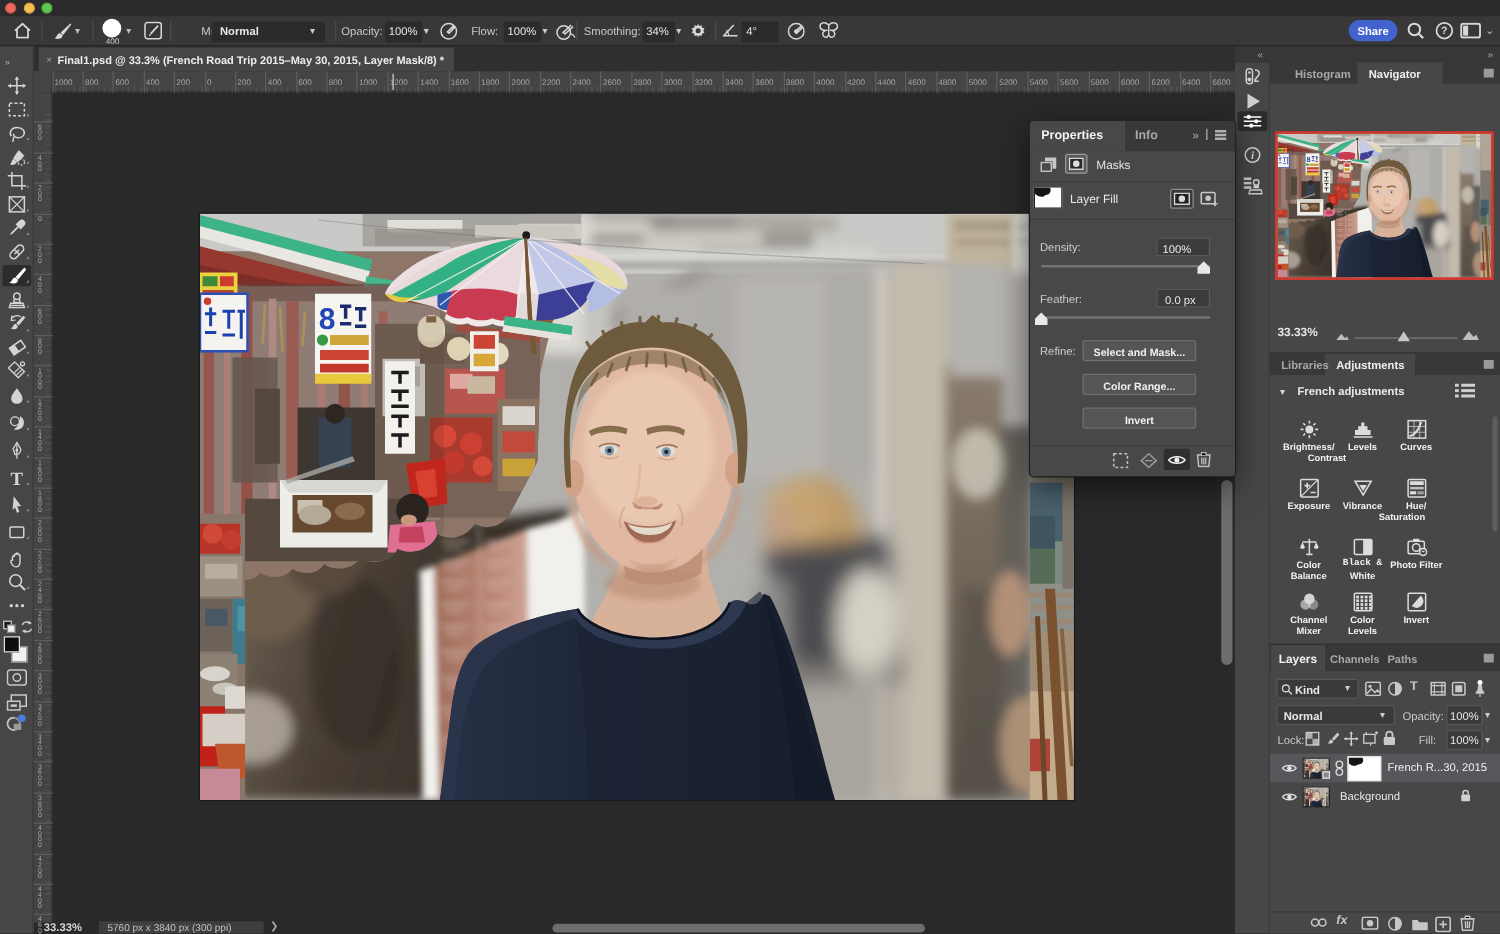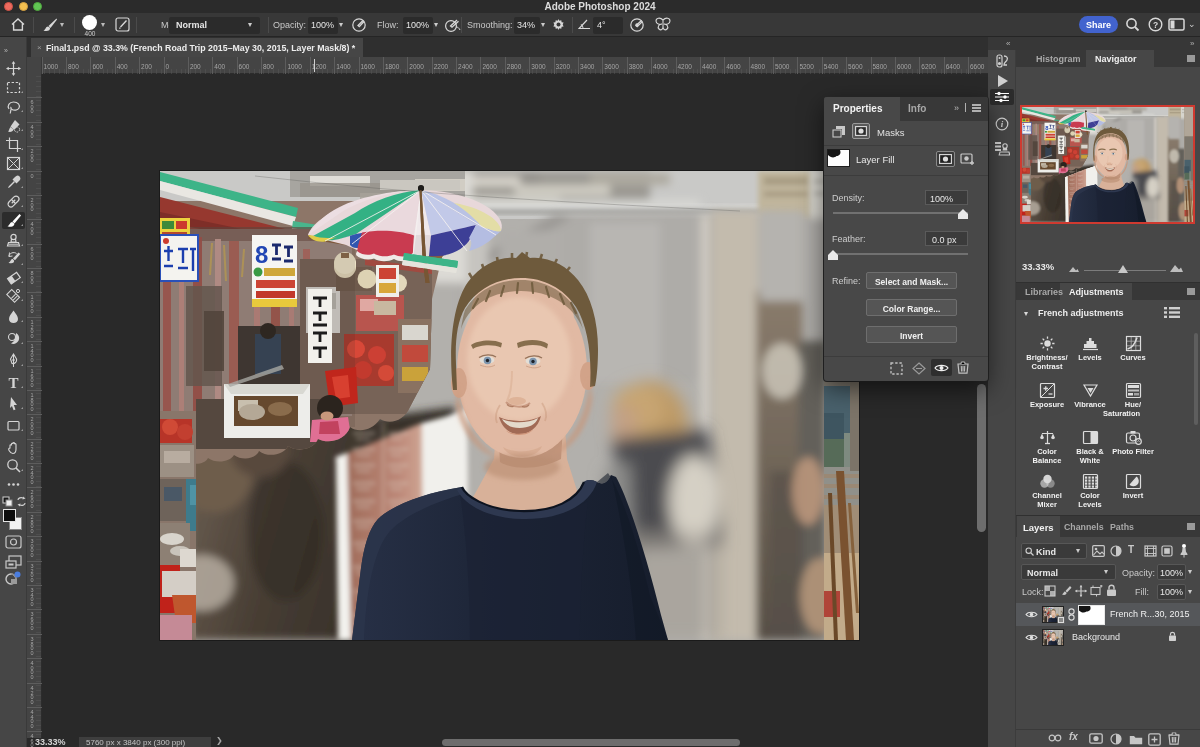--- a/index.html
+++ b/index.html
@@ -436,21 +436,20 @@
 </svg>
 
 <div class="abs" style="left:159px;top:169.5px;width:701px;height:471px;background:#1a1a1a;"></div>
 <svg class="abs" style="left:160px;top:170.5px;" width="699" height="469">
       <use href="#ph"></use>
     </svg>
 <div class="abs" style="left:0;top:0;width:1200px;height:13px;background:#2b2b2b;"></div>
 <div class="abs" style="left:4.0px;top:2px;width:9px;height:9px;border-radius:50%;background:#ed6a5e;border:1px solid #ce5347;"></div>
 <div class="abs" style="left:18.5px;top:2px;width:9px;height:9px;border-radius:50%;background:#f4bf4f;border:1px solid #d6a243;"></div>
 <div class="abs" style="left:33.0px;top:2px;width:9px;height:9px;border-radius:50%;background:#61c454;border:1px solid #51a83f;"></div>
-<div class="txt" style="left:0;top:1px;width:1200px;text-align:center;font-size:10px;font-weight:700;color:#dcdcdc;">Adobe Photoshop 2024</div>
 <div class="abs" style="left:0;top:13px;width:1200px;height:24px;background:#383838;border-bottom:1px solid #252525;"></div>
 <svg class="abs" style="left:11px;top:18px;" width="14" height="13" viewBox="0 0 14 13">
       <path d="M1 6.5 L7 1 L13 6.5 M2.6 5.6 V12 H11.4 V5.6" fill="none" stroke="#d8d8d8" stroke-width="1.4"></path>
     </svg>
 <div class="abs" style="left:33px;top:17px;width:1px;height:16px;background:#4b4b4b;"></div>
 <svg class="abs" style="left:42px;top:17px;" width="16" height="16" viewBox="0 0 16 16">
       <path d="M14.5 1.5 L6.5 9 L8.5 11 L15 2.5 Z" fill="#d8d8d8"></path>
       <path d="M6 9.5 C3.5 9.5 4 12.5 1.5 13.5 C5 15 8.6 13.6 8 10.8 Z" fill="#d8d8d8"></path>
     </svg>
 <div class="txt" style="left:60px;top:20px;font-size:8px;color:#bbb;">▾</div>
@@ -882,21 +881,21 @@
         <rect x="5" y="9.6" width="11" height="2.4"></rect>
       </g>
     </svg>
 <svg class="abs" style="left:1038.5px;top:335px;" width="17" height="17" viewBox="0 0 17 17">
       <circle cx="8.5" cy="8.5" r="3.2" fill="#dcdcdc"></circle>
       <g stroke="#dcdcdc" stroke-width="1.3">
         <path d="M8.5 1.5 L8.5 3.8 M8.5 13.2 L8.5 15.5 M1.5 8.5 L3.8 8.5 M13.2 8.5 L15.5 8.5 M3.6 3.6 L5.2 5.2 M13.4 3.6 L11.8 5.2 M3.6 13.4 L5.2 11.8 M13.4 13.4 L11.8 11.8"></path>
       </g>
     </svg>
 <div class="txt" style="left:1017px;top:353px;width:60px;text-align:center;font-size:7.5px;font-weight:700;color:#f2f2f2;">Brightness/</div>
-<div class="txt" style="left:1017px;top:362px;width:60px;text-align:center;font-size:7.5px;font-weight:700;color:#f2f2f2;">Contrast</div>
+<div class="txt" style="left:1017px;top:362px;width:60px;text-align:right;font-size:7.5px;font-weight:700;color:#f2f2f2;">Contrast</div>
 <svg class="abs" style="left:1081.5px;top:335px;" width="17" height="17" viewBox="0 0 17 17">
       <path d="M2 13 L2 9 L4.5 9 L4.5 6 L7 6 L7 3 L9.5 3 L9.5 6 L12 6 L12 9 L14.5 9 L14.5 13 Z" fill="#dcdcdc"></path>
       <path d="M1 14.5 L16 14.5" stroke="#dcdcdc" stroke-width="1.2"></path>
     </svg>
 <div class="txt" style="left:1060px;top:353px;width:60px;text-align:center;font-size:7.5px;font-weight:700;color:#f2f2f2;">Levels</div>
 <svg class="abs" style="left:1124.5px;top:335px;" width="17" height="17" viewBox="0 0 17 17">
       <rect x="1.5" y="1.5" width="14" height="14" fill="none" stroke="#dcdcdc" stroke-width="1.2"></rect>
       <path d="M1.5 6.2 L15.5 6.2 M1.5 10.8 L15.5 10.8 M6.2 1.5 L6.2 15.5 M10.8 1.5 L10.8 15.5" stroke="#dcdcdc" stroke-width="0.8" opacity="0.7"></path>
       <path d="M2.5 14 C7 13 10 9 12 2.5" fill="none" stroke="#dcdcdc" stroke-width="1.6"></path>
     </svg>
@@ -926,21 +925,21 @@
       <path d="M8.5 2 L8.5 14 M3 4.5 L14 4.5" stroke="#dcdcdc" stroke-width="1.2"></path>
       <path d="M3 4.5 L1 9 A2.3 2.3 0 0 0 5 9 Z M14 4.5 L12 9 A2.3 2.3 0 0 0 16 9 Z" fill="#dcdcdc"></path>
       <path d="M6 14.5 L11 14.5" stroke="#dcdcdc" stroke-width="1.3"></path>
     </svg>
 <div class="txt" style="left:1017px;top:447px;width:60px;text-align:center;font-size:7.5px;font-weight:700;color:#f2f2f2;">Color</div>
 <div class="txt" style="left:1017px;top:456px;width:60px;text-align:center;font-size:7.5px;font-weight:700;color:#f2f2f2;">Balance</div>
 <svg class="abs" style="left:1081.5px;top:429px;" width="17" height="17" viewBox="0 0 17 17">
       <rect x="1.5" y="2.5" width="14" height="12" rx="1" fill="none" stroke="#dcdcdc" stroke-width="1.2"></rect>
       <rect x="8.5" y="2.5" width="7" height="12" fill="#dcdcdc"></rect>
     </svg>
-<div class="txt" style="left:1060px;top:447px;width:60px;text-align:center;font-size:7.5px;font-weight:700;color:#f2f2f2;">Black &amp;</div>
+<div class="txt" style="left:1060px;top:447px;width:60px;text-align:center;font-size:7.5px;font-weight:700;color:#f2f2f2;font-family:Liberation Mono, monospace;">Black &amp;</div>
 <div class="txt" style="left:1060px;top:456px;width:60px;text-align:center;font-size:7.5px;font-weight:700;color:#f2f2f2;">White</div>
 <svg class="abs" style="left:1124.5px;top:429px;" width="17" height="17" viewBox="0 0 17 17">
       <rect x="1.5" y="4" width="13" height="10" rx="1.5" fill="none" stroke="#dcdcdc" stroke-width="1.2"></rect>
       <circle cx="8" cy="9" r="3" fill="none" stroke="#dcdcdc" stroke-width="1.2"></circle>
       <rect x="5.5" y="2" width="5" height="2.5" fill="#dcdcdc"></rect>
       <circle cx="13.5" cy="12.5" r="2.8" fill="#4a4a4a" stroke="#dcdcdc" stroke-width="1.2"></circle>
       <path d="M12.5 12.5 A1.2 1.2 0 0 1 14.5 12.5" fill="none" stroke="#dcdcdc" stroke-width="0.9"></path>
     </svg>
 <div class="txt" style="left:1103px;top:447px;width:60px;text-align:center;font-size:7.5px;font-weight:700;color:#f2f2f2;">Photo Filter</div>
 <svg class="abs" style="left:1038.5px;top:473px;" width="17" height="17" viewBox="0 0 17 17">

